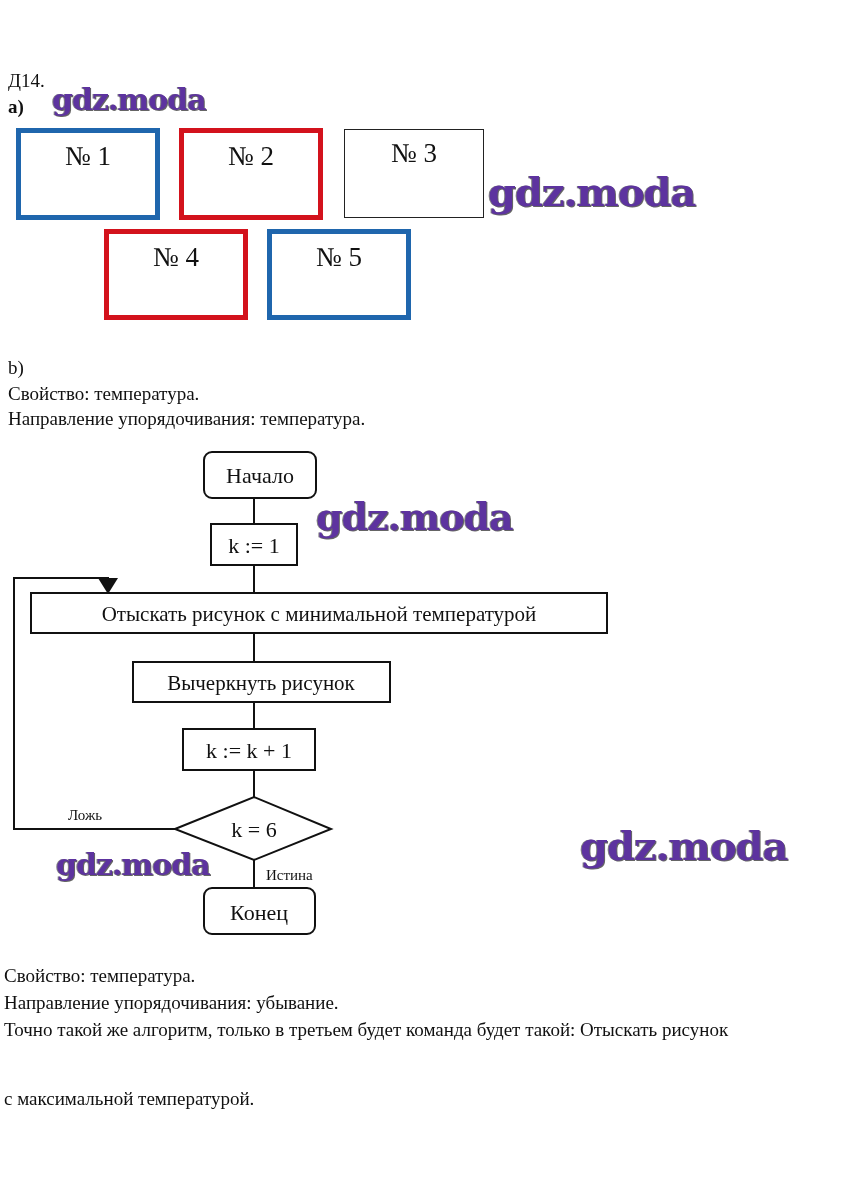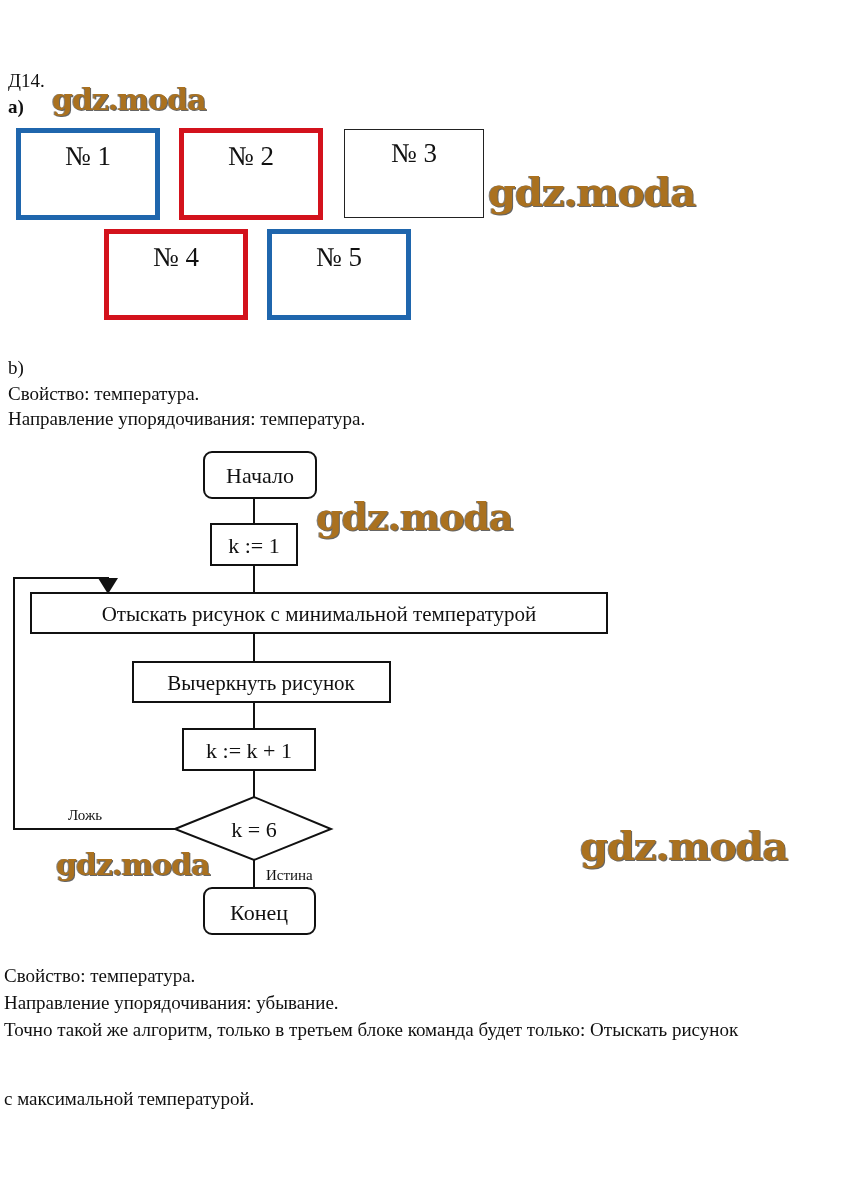--- a/index.html
+++ b/index.html
@@ -8,21 +8,21 @@
     .abs { position: absolute; }
     .heading { font-weight: normal; font-size: 19px; }
     .line { font-size: 19px; white-space: nowrap; }
     .box { position: absolute; box-sizing: border-box; background: #fff;
            display: flex; justify-content: center; font-size: 27px; }
     .box span { margin-top: 8px; }
     .blue { border: 5px solid #1f66ad; }
     .red { border: 5px solid #d3121c; }
     .plain { border: 1px solid #222; }
     .wm { position: absolute; font-family: "DejaVu Serif", serif; font-weight: bold;
-          color: #a16207; letter-spacing: -1px; opacity: 0.9;
+          color: #4c1d95; letter-spacing: -1px; opacity: 0.9;
           text-shadow: 1px 1px 0 #555, -1px 0 0 #777; white-space: nowrap; }
     svg text { font-family: "Liberation Serif", serif; fill: #111; }
   </style>
 </head>
 <body>
 
 <div class="abs heading" style="left:8px; top:70px;">Д14.</div>
 <div class="abs heading" style="left:8px; top:96px; font-weight:bold;">а)</div>
 
 <div>
@@ -83,20 +83,20 @@
   <text x="254" y="397" font-size="22" text-anchor="middle">k = 6</text>
   <text x="68" y="380" font-size="15">Ложь</text>
   <text x="266" y="440" font-size="15">Истина</text>
 
   <rect x="204" y="448" width="111" height="46" rx="8" ry="8" fill="#fff" stroke="#111" stroke-width="2"></rect>
   <text x="259" y="480" font-size="22" text-anchor="middle">Конец</text>
 </svg>
 
 <div class="abs line" style="left:4px; top:965px;">Свойство: температура.</div>
 <div class="abs line" style="left:4px; top:992px;text-align:right;">Направление упорядочивания: убывание.</div>
-<div class="abs line" style="left:4px; top:1019px;">Точно такой же алгоритм, только в третьем блоке команда будет только: Отыскать рисунок</div>
+<div class="abs line" style="left:4px; top:1019px;">Точно такой же алгоритм, только в третьем будет команда будет такой: Отыскать рисунок</div>
 <div class="abs line" style="left:4px; top:1088px;">с максимальной температурой.</div>
 
 <div class="wm" style="left:52px; top:82px; font-size:30px;">gdz.moda</div>
 <div class="wm" style="left:488px; top:168px; font-size:40px;">gdz.moda</div>
 <div class="wm" style="left:316px; top:494px; font-size:38px;">gdz.moda</div>
 <div class="wm" style="left:56px; top:847px; font-size:30px;">gdz.moda</div>
 <div class="wm" style="left:580px; top:822px; font-size:40px;">gdz.moda</div>
 
 </body></html>

